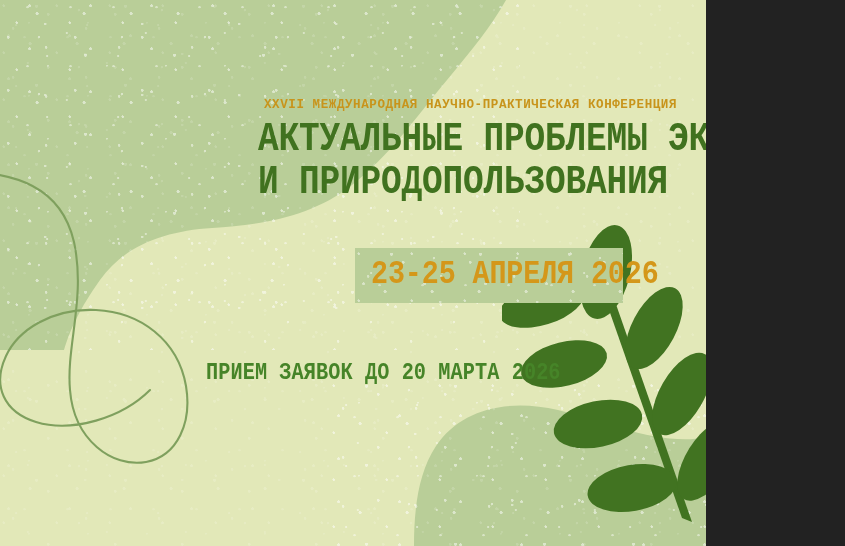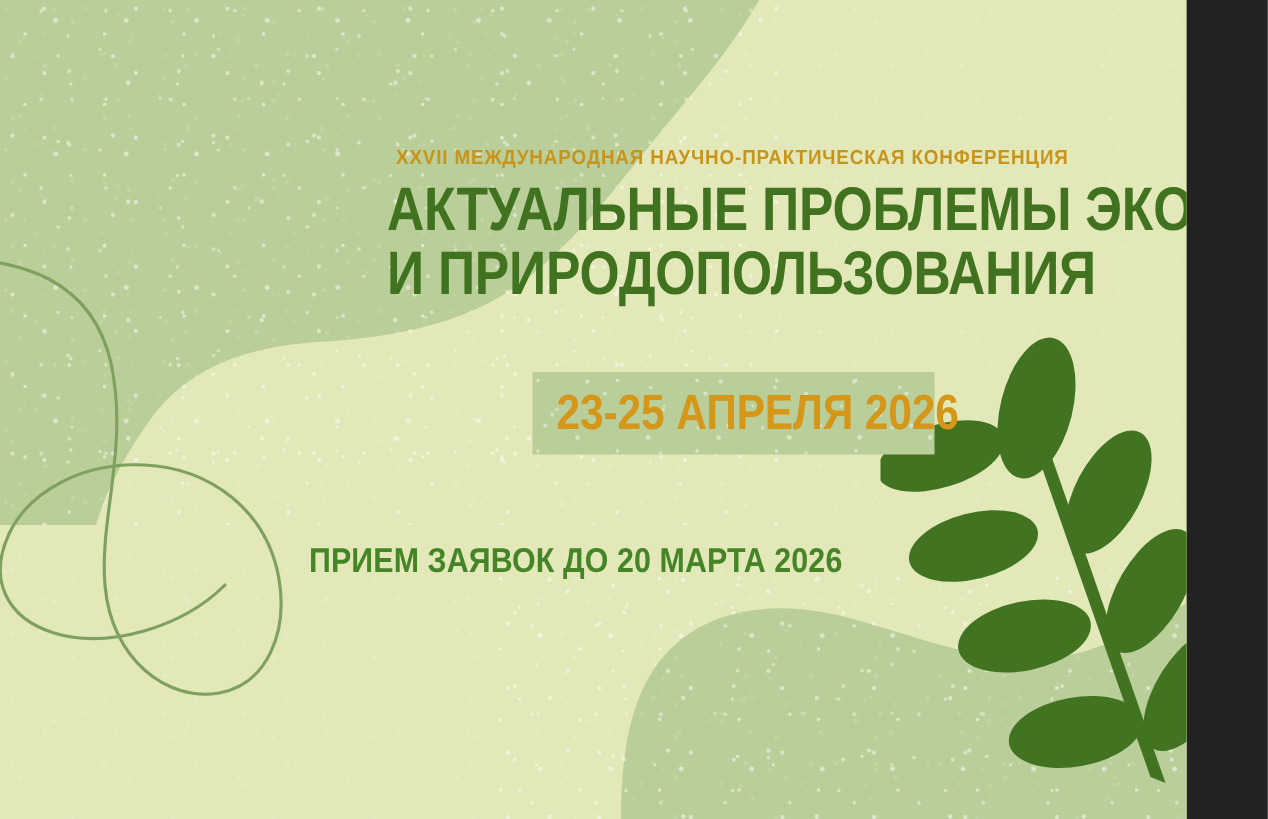--- a/index.html
+++ b/index.html
@@ -1,23 +1,23 @@
 <!DOCTYPE html>
 <html><head>
 <meta charset="utf-8">
 <style>
   html,body{margin:0;padding:0;background:#222;}
   *{box-sizing:border-box;}
 
   #poster{
     position:relative;
-    width:791px;height:546px;
+    width:706px;height:546px;
     overflow:hidden;
     background:#e2e8b8;
-    font-family:Liberation Sans, sans-serif;
+    font-family:Liberation Mono, monospace;
     -webkit-font-smoothing:antialiased;
   }
 
   
   .bg-base{position:absolute;inset:0;background:#e2e8b8;}
 
   .blob{position:absolute;}
 
   .blob svg{display:block;width:100%;height:100%;}
 

